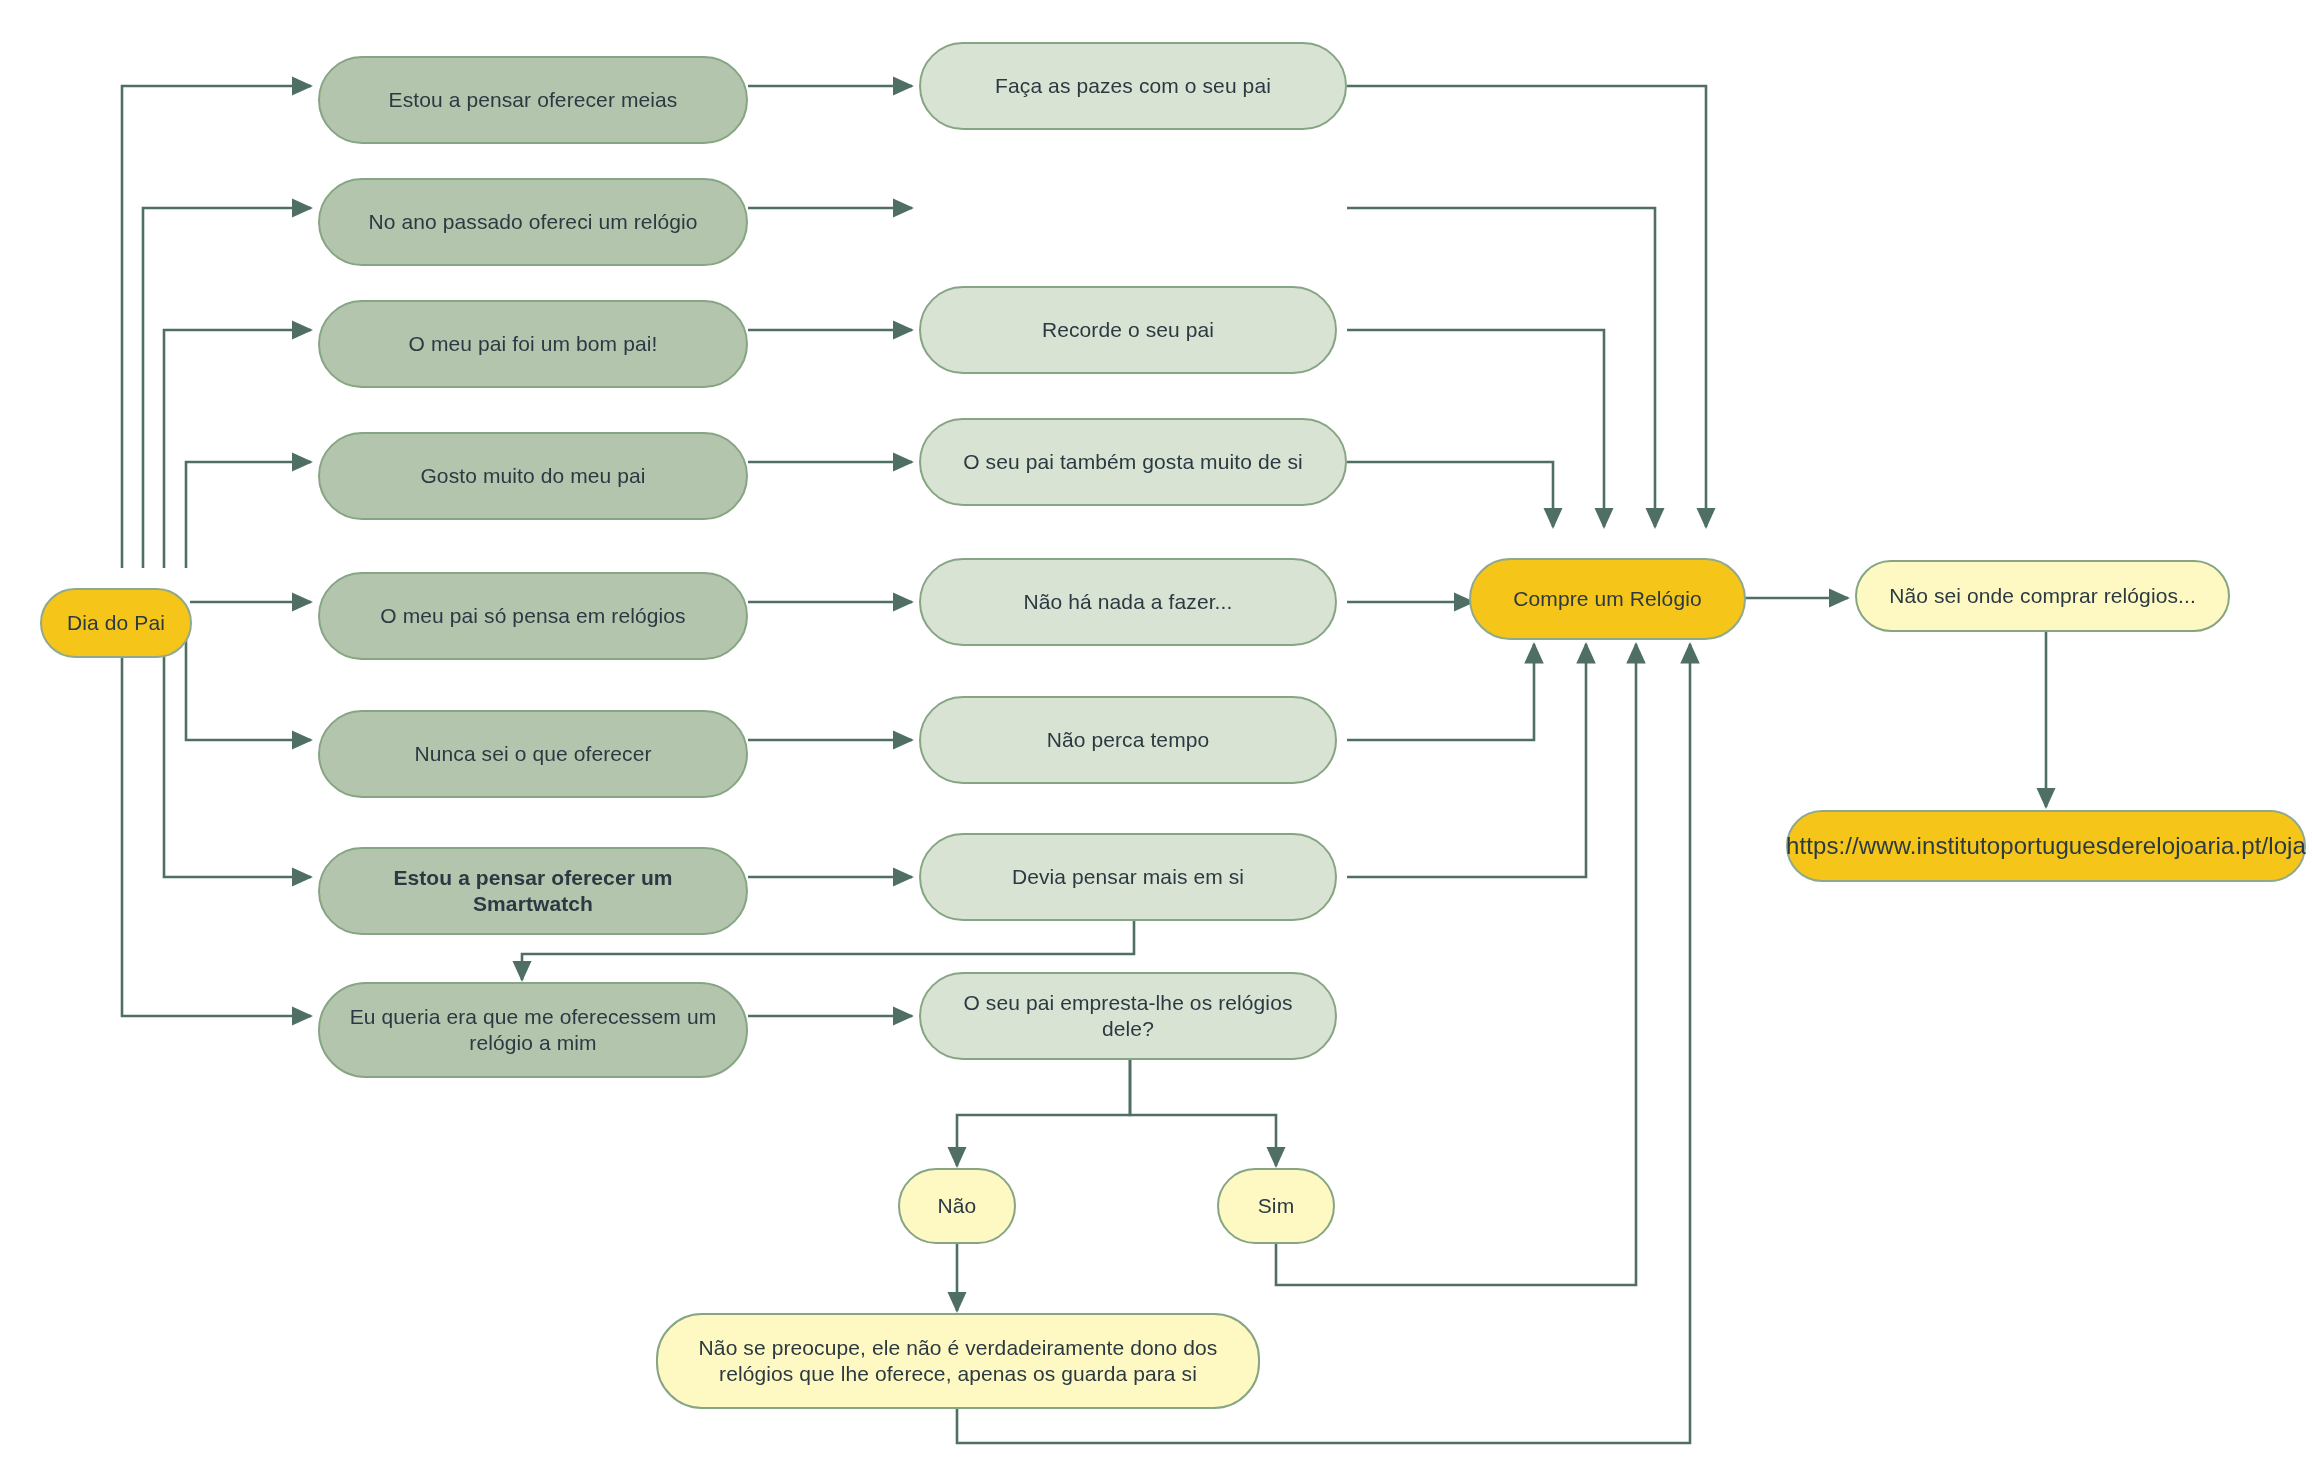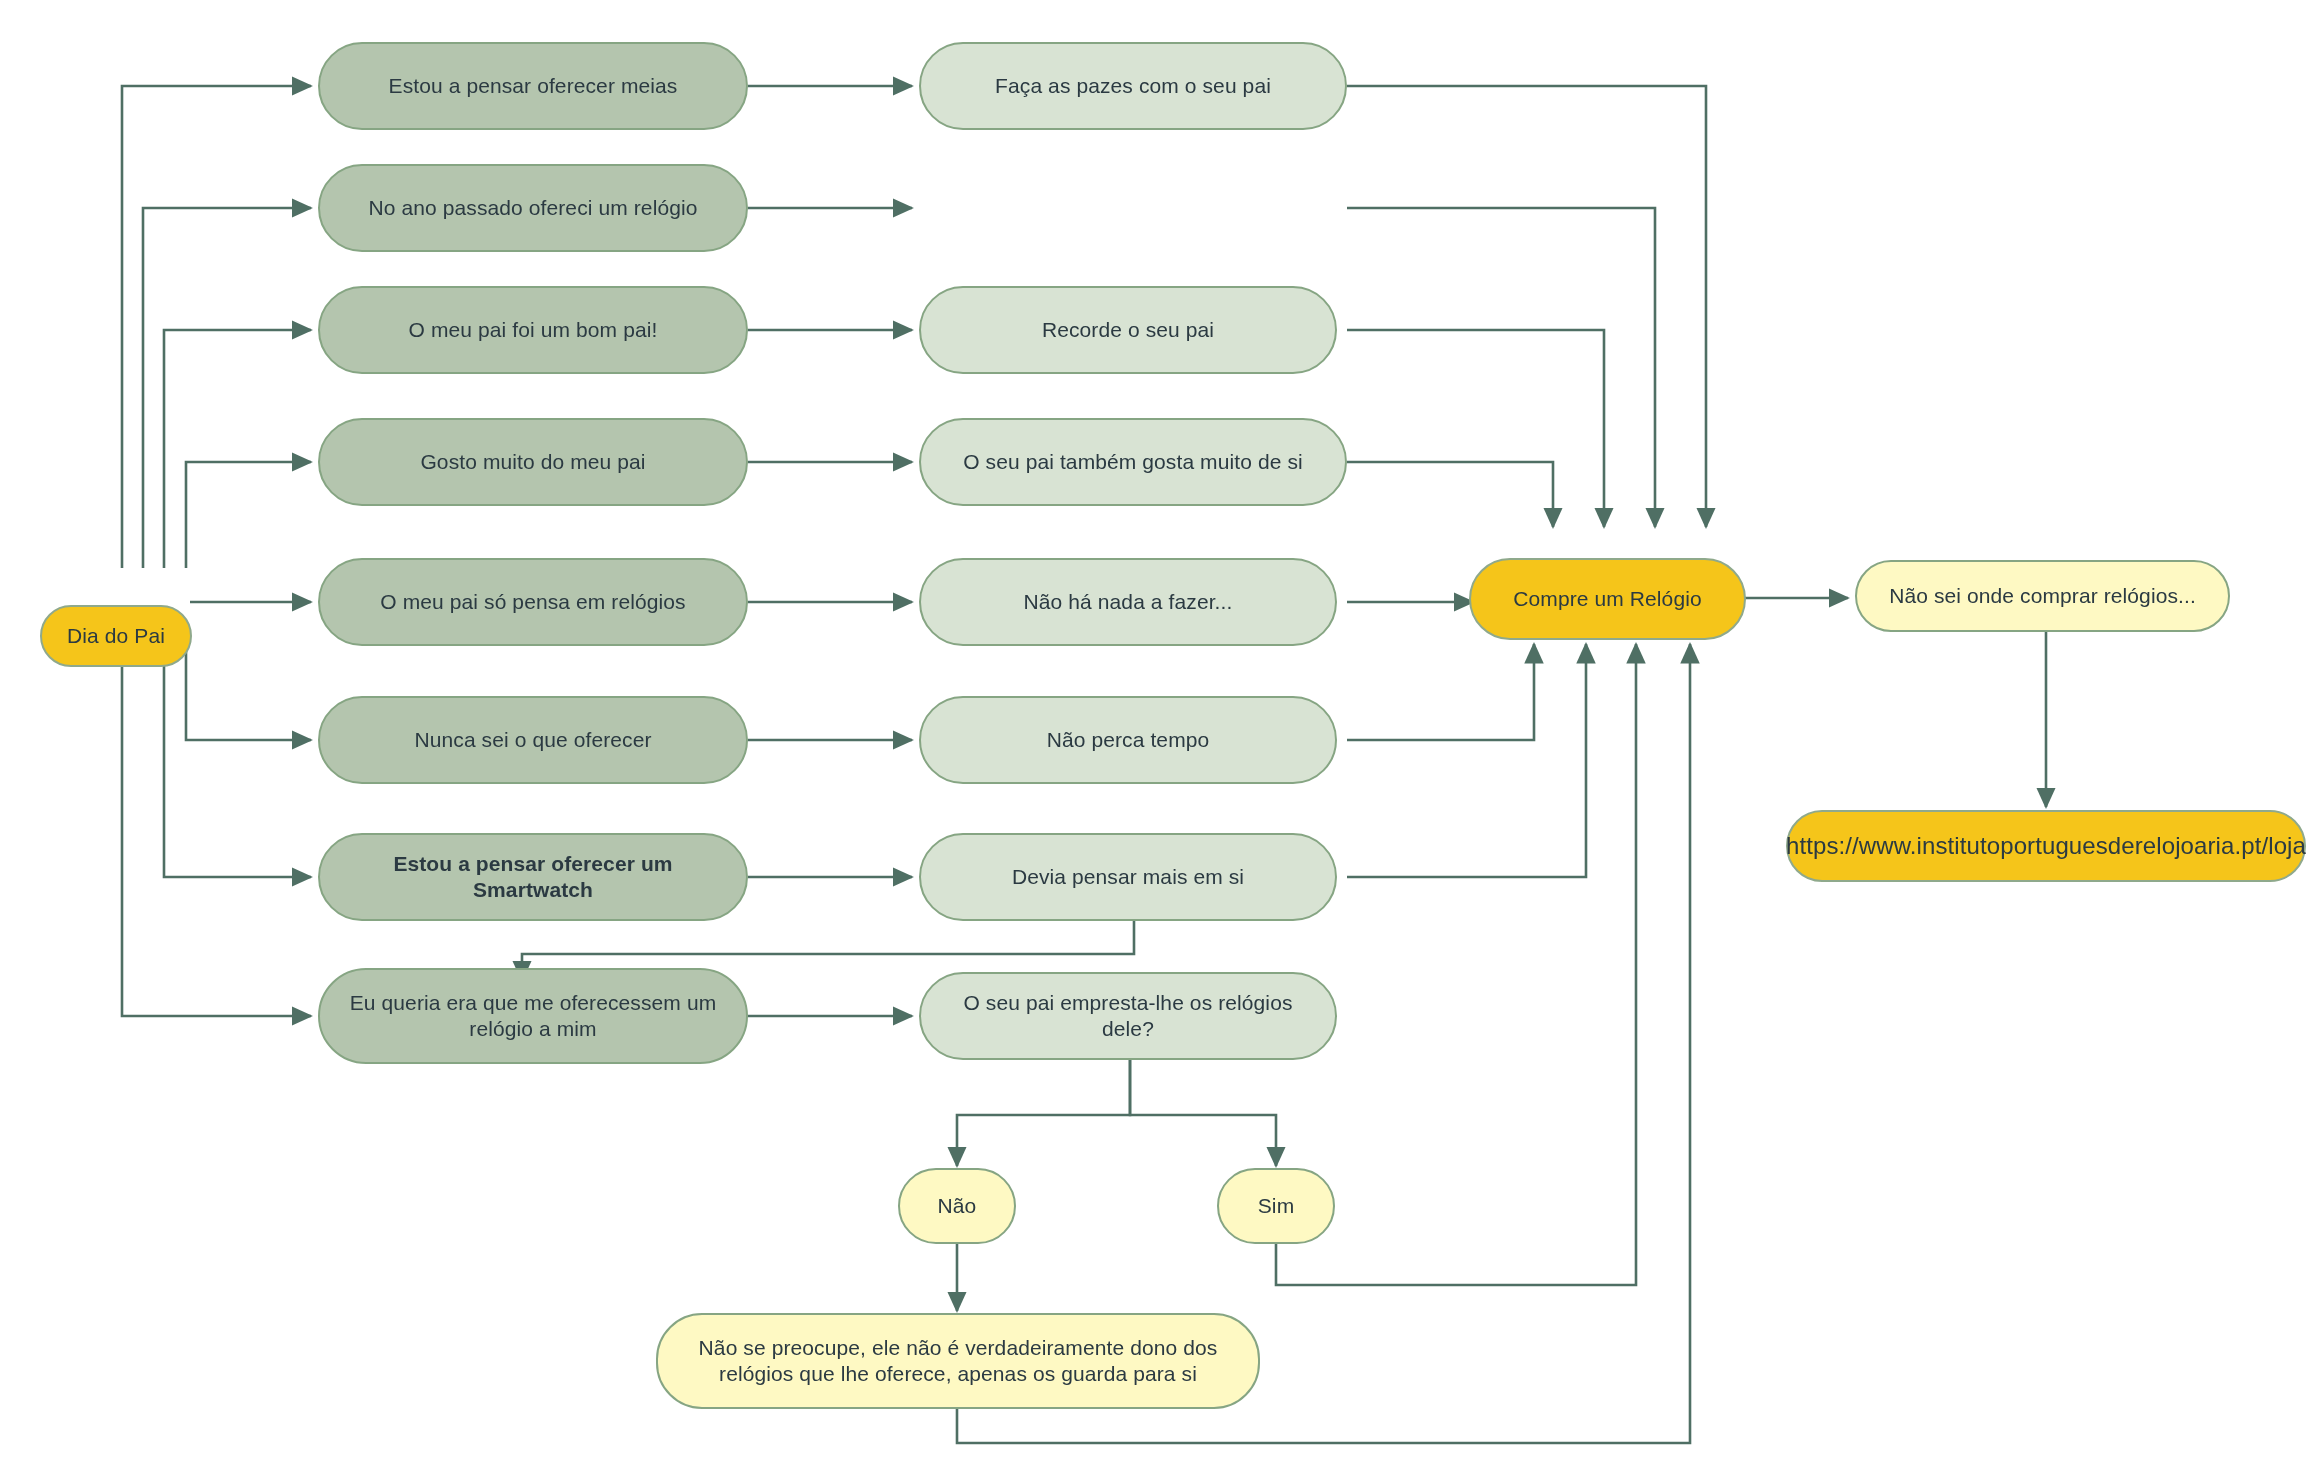--- a/index.html
+++ b/index.html
@@ -34,21 +34,21 @@
     justify-content: center;
     text-align: center;
     border-radius: 999px;
     border: 2px solid #86a583;
     color: #2b3a42;
     font-size: 21px;
     line-height: 1.22;
     padding: 6px 16px;
     letter-spacing: 0.1px;
   }
-  .node.dark   { background: #b4c5ae; }
+  .node.dark   { background: #b4c5ae; margin-top: 14px; }
   .node.mid    { background: #d8e3d3; }
   .node.light  { background: #fef9c3; }
   .node.accent { background: #f5c51a; border-color: #8fa98c; }
   .node.term   { border-radius: 999px; }
 </style>
 </head>
 <body>
 
 <div id="canvas">
 
@@ -98,21 +98,21 @@
       <path d="M 1130 1044 L 1130 1115 L 1276 1115 L 1276 1166"></path>
 
       <path d="M 957 1211 L 957 1311"></path>
 
       <path d="M 1742 598 L 1848 598"></path>
 
       <path d="M 2046 632 L 2046 807"></path>
     </g>
   </svg>
 
-  <div class="node accent term" style="left:40px; top:605px; width:152px; height:62px;">
+  <div class="node accent term" style="left:40px; top:588px; width:152px; height:70px;">
     <span>Dia do Pai</span>
   </div>
 
   <div class="node dark" style="left:318px; top:42px; width:430px; height:88px;">
     <span>Estou a pensar oferecer meias</span>
   </div>
   <div class="node dark" style="left:318px; top:164px; width:430px; height:88px;">
     <span>No ano passado ofereci um relógio</span>
   </div>
   <div class="node dark" style="left:318px; top:286px; width:430px; height:88px;">

